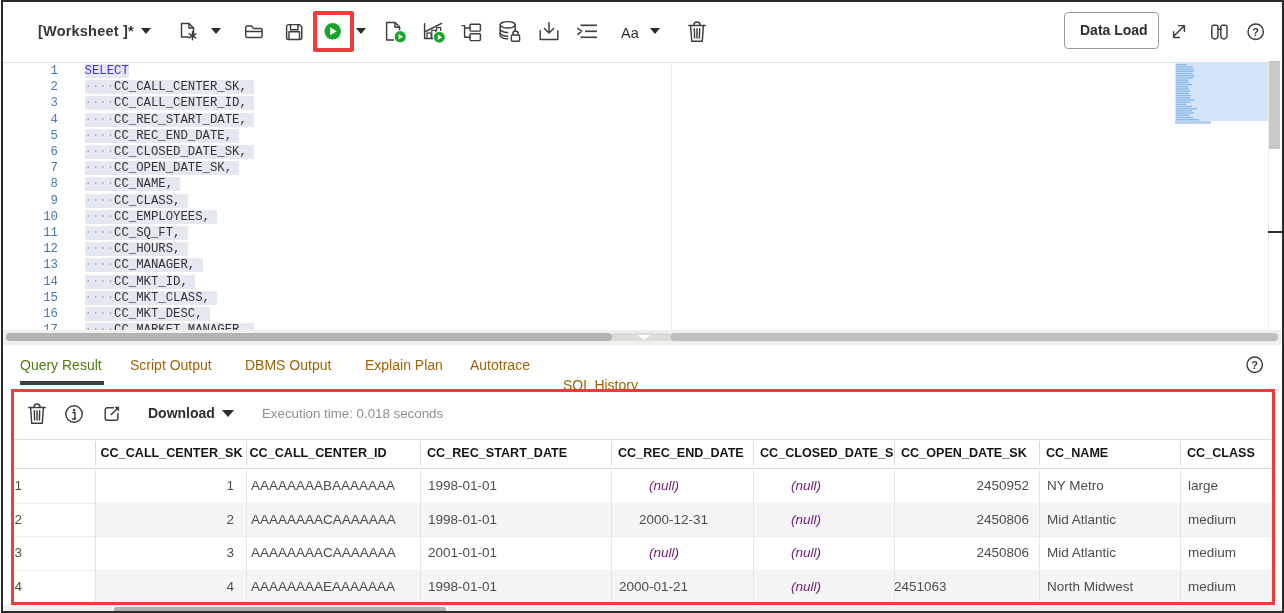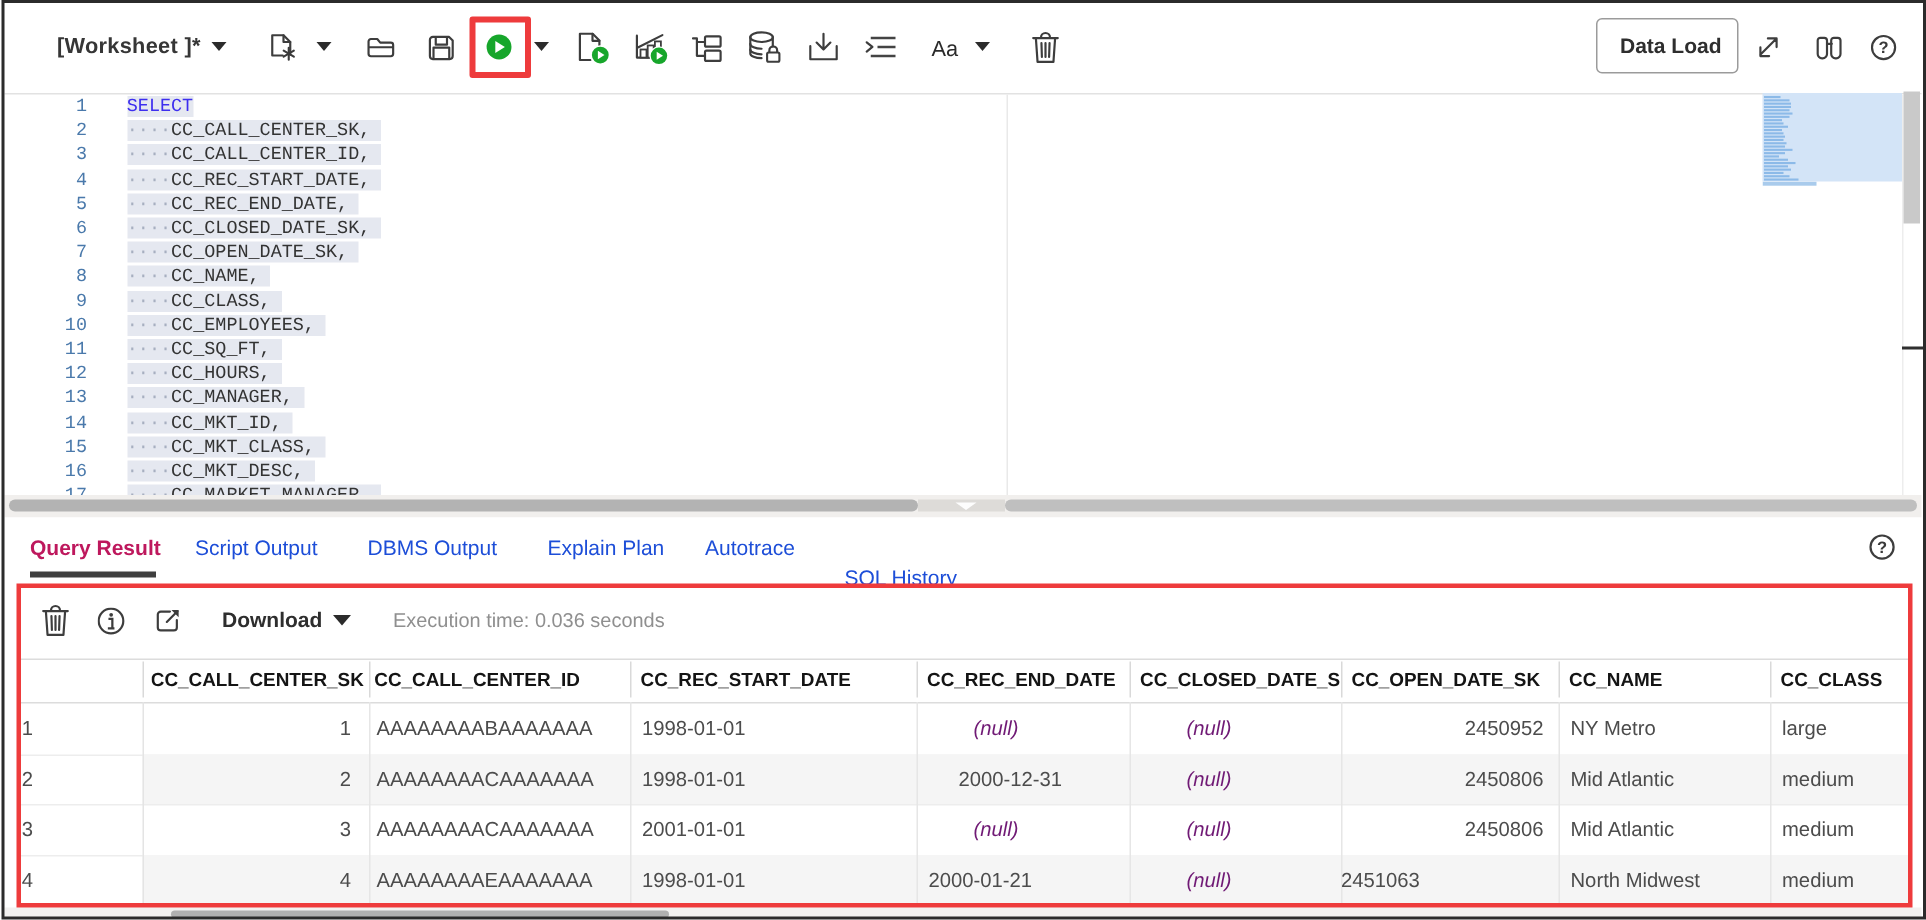--- a/index.html
+++ b/index.html
@@ -26,22 +26,22 @@
 #vthumb{left:1268.5px;top:61px;width:11.5px;height:88px;background:#c9c9c9;}
 #vmark{left:1268px;top:231px;width:15px;height:2px;background:#2f2f2f;}
 
 #split{left:3px;top:330px;width:1278px;height:15px;background:#f1efed;}
 #hbar1{left:6px;top:333px;width:606px;height:8px;background:#b3b3b3;border-radius:4px;}
 #hbar2{left:612px;top:333px;width:58px;height:8px;background:#dddbd8;}
 #hbar3{left:670px;top:333px;width:608px;height:8px;background:#bfbfbf;border-radius:4px;}
 #splitcaret{left:637px;top:335px;width:0;height:0;border-left:7px solid transparent;border-right:7px solid transparent;border-top:5px solid #fdfdfd;}
 
 #tabs{left:3px;top:345px;width:1278px;height:44px;background:#fff;}
-.tab{top:356.5px;font-size:14px;color:#1d4ed8;}
-.tab.act{color:#be185d;font-weight:700;}
+.tab{top:356.5px;font-size:14px;color:#a16207;}
+.tab.act{color:#4d7c0f;font-weight:400;}
 #tabul{left:20px;top:381px;width:84px;height:3.5px;background:#3f3f3f;}
 
 #redbox{left:11px;top:389px;width:1264px;height:216px;border:3px solid #ee3b3c;z-index:40;pointer-events:none;box-sizing:border-box;}
 #resbar{left:14px;top:392px;width:1259px;height:47px;background:#fff;}
 #dl{left:148px;top:405px;font-size:14px;font-weight:600;color:#2e2e2e;}
 #exec{left:262px;top:406px;font-size:13.3px;color:#8f8f8f;}
 
 .hdr{top:446px;font-size:12.6px;font-weight:700;color:#141414;white-space:nowrap;overflow:hidden;}
 .row{left:14px;width:1259px;height:33.5px;border-bottom:1px solid #ededed;}
 .stripe{left:95px;width:1178px;height:33.5px;background:#f5f5f5;}
@@ -217,21 +217,21 @@
   <div class="abs tab" style="left:130px;">Script Output</div>
   <div class="abs tab" style="left:245px;">DBMS Output</div>
   <div class="abs tab" style="left:365px;text-align:center;">Explain Plan</div>
   <div class="abs tab" style="left:470px;">Autotrace</div>
   <div class="abs tab" style="left:563px;margin-top:20px;">SQL History</div>
   <div class="abs" id="tabul"></div>
 
   <div class="abs" id="resbar"></div>
   <div class="abs" id="dl">Download</div>
   <div class="abs caret" style="left:222px;top:409.5px;border-left-width:6.5px;border-right-width:6.5px;border-top-width:7px;"></div>
-  <div class="abs" id="exec">Execution time: 0.036 seconds</div>
+  <div class="abs" id="exec">Execution time: 0.018 seconds</div>
 
   <div class="abs" style="left:14px;top:439px;width:1259px;height:1px;background:#dcdcdc;"></div>
   <div class="abs" style="left:14px;top:468px;width:1259px;height:1px;background:#dcdcdc;"></div>
   <div class="abs row" style="top:469px;"></div>
   <div class="abs stripe" style="top:502.5px;"></div>
   <div class="abs row" style="top:502.5px;"></div>
   <div class="abs row" style="top:536px;"></div>
   <div class="abs stripe" style="top:569.5px;"></div>
   <div class="abs row" style="top:569.5px;"></div>
 

